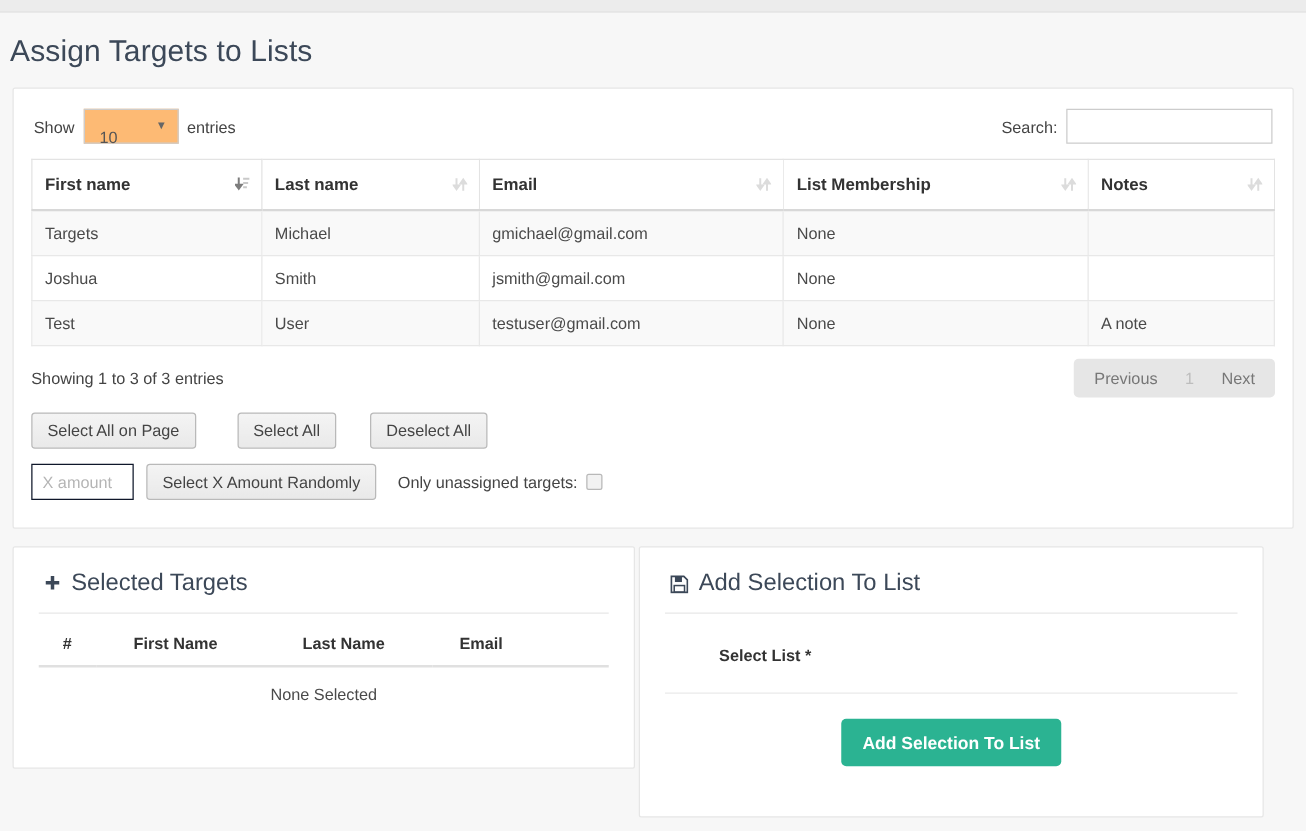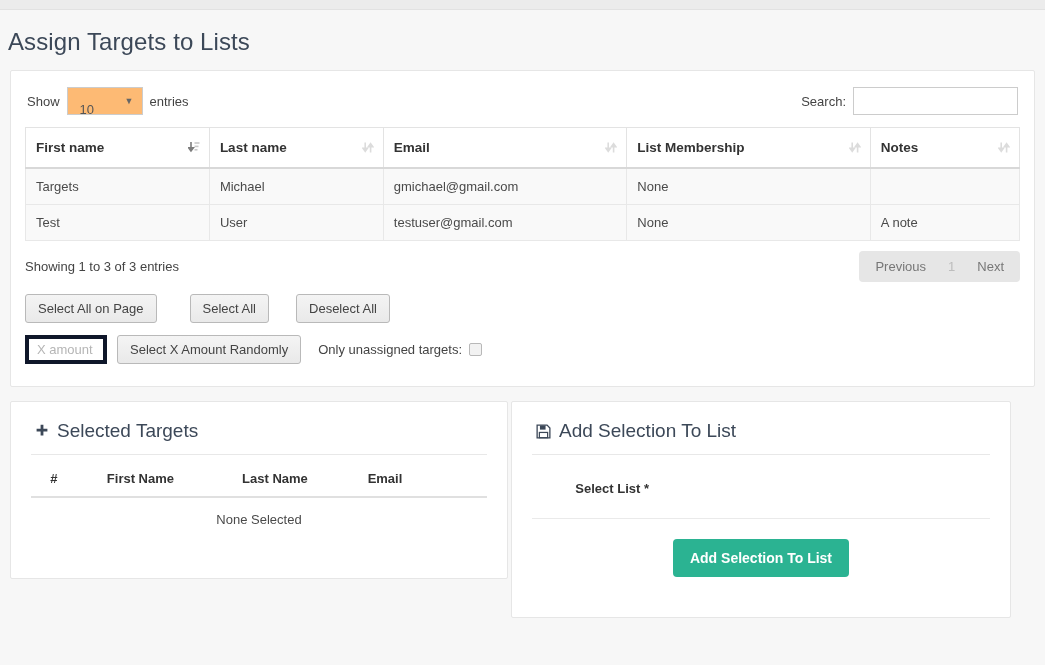--- a/index.html
+++ b/index.html
@@ -155,21 +155,21 @@
     font-size: 13px;
     font-family: "Liberation Sans", sans-serif;
     color: #444;
     padding: 6px 12px;
     cursor: pointer;
     white-space: nowrap;
   }
   .spacer-a { width: 33px; }
   .spacer-b { width: 27px; }
   .x-amount {
-    border: 4px solid #0f172a;
+    border: 1px solid #0f172a;
     background: #fff;
     height: 29px;
     width: 82px;
     padding: 0 8px;
     font-size: 13px;
     font-family: "Liberation Sans", sans-serif;
     color: #555;
     outline: none;
   }
   .x-amount::placeholder { color: #b5b5b5; }
@@ -375,20 +375,27 @@
       </tr>
     </thead>
     <tbody>
       <tr class="odd">
         <td>Targets</td>
         <td>Michael</td>
         <td>gmichael@gmail.com</td>
         <td>None</td>
         <td></td>
       </tr>
+      <tr class="even">
+        <td>Joshua</td>
+        <td>Smith</td>
+        <td>jsmith@gmail.com</td>
+        <td>None</td>
+        <td></td>
+      </tr>
       <tr class="odd">
         <td>Test</td>
         <td>User</td>
         <td>testuser@gmail.com</td>
         <td>None</td>
         <td>A note</td>
       </tr>
     </tbody>
   </table>
 

